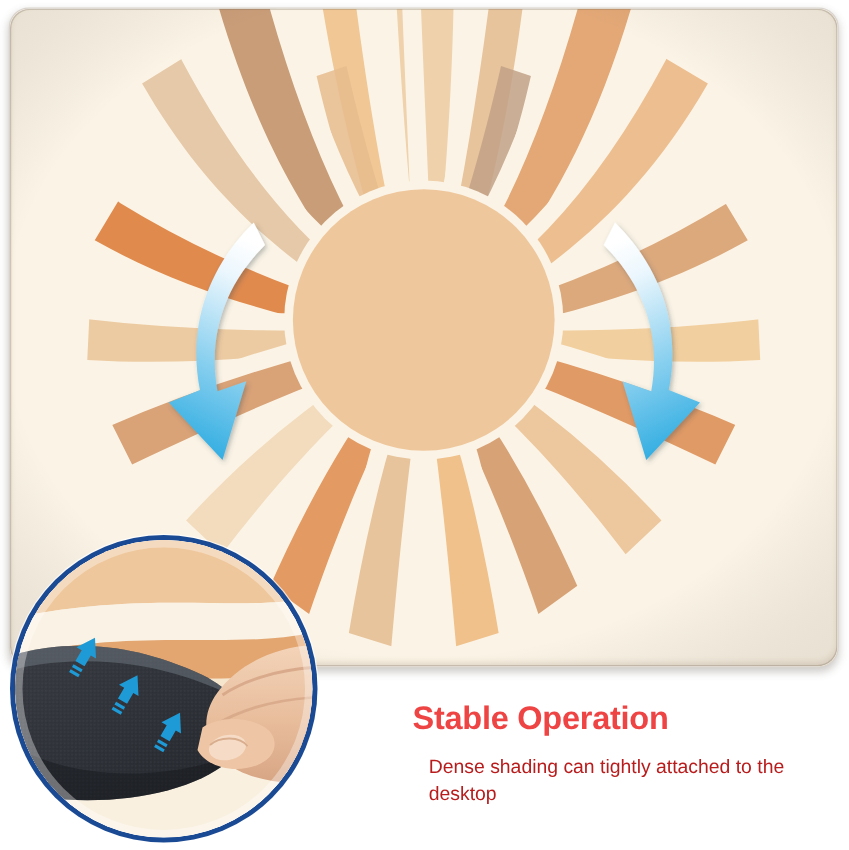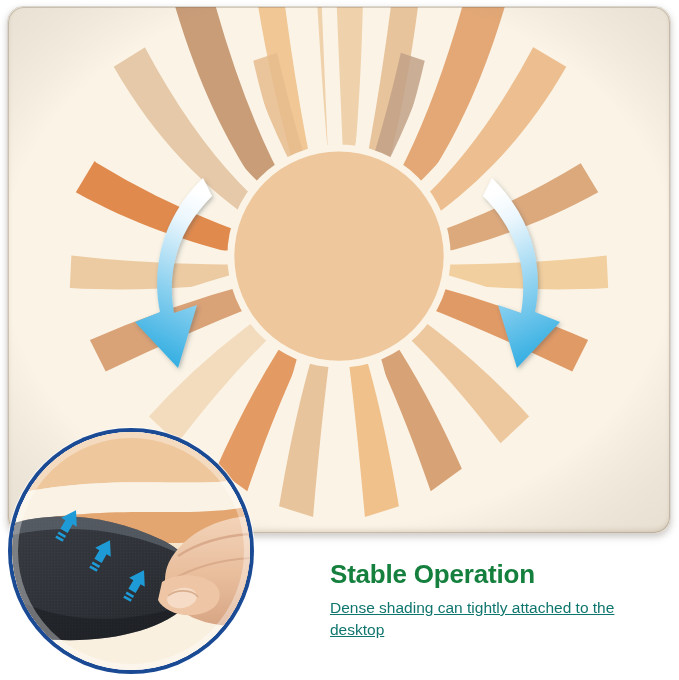--- a/index.html
+++ b/index.html
@@ -16,23 +16,23 @@
   .pad svg{display:block;width:100%;height:100%;}
   .pad-edge{position:absolute;inset:0;border-radius:16px;pointer-events:none;
        box-shadow:inset 0 0 0 1px rgba(120,105,90,.28),
                   inset 0 -3px 5px rgba(120,95,70,.18);}
 
   
   .arrow-layer{position:absolute;left:0;top:0;width:679px;height:540px;pointer-events:none;}
 
   
   .copy{position:absolute;left:330px;top:560px;width:330px;}
-  .headline{color:#15803d;font-size:26px;font-weight:bold;letter-spacing:-.2px;
+  .headline{color:#ef4444;font-size:26px;font-weight:bold;letter-spacing:-.2px;
             line-height:1.15;margin:0 0 7px 0;}
-  .subline{color:#0f766e;font-size:15.5px;line-height:1.42;margin:0;text-decoration:underline;}
+  .subline{color:#b91c1c;font-size:15.5px;line-height:1.42;margin:13px;}
 
   
   .inset{position:absolute;left:12px;top:432px;width:238px;height:238px;border-radius:50%;
          overflow:hidden;background:#ffffff;
          box-shadow:0 0 0 4px #1B4A94, 0 0 0 5px rgba(255,255,255,.7);}
   .inset svg{display:block;width:100%;height:100%;}
 </style>
 </head>
 <body>
 

